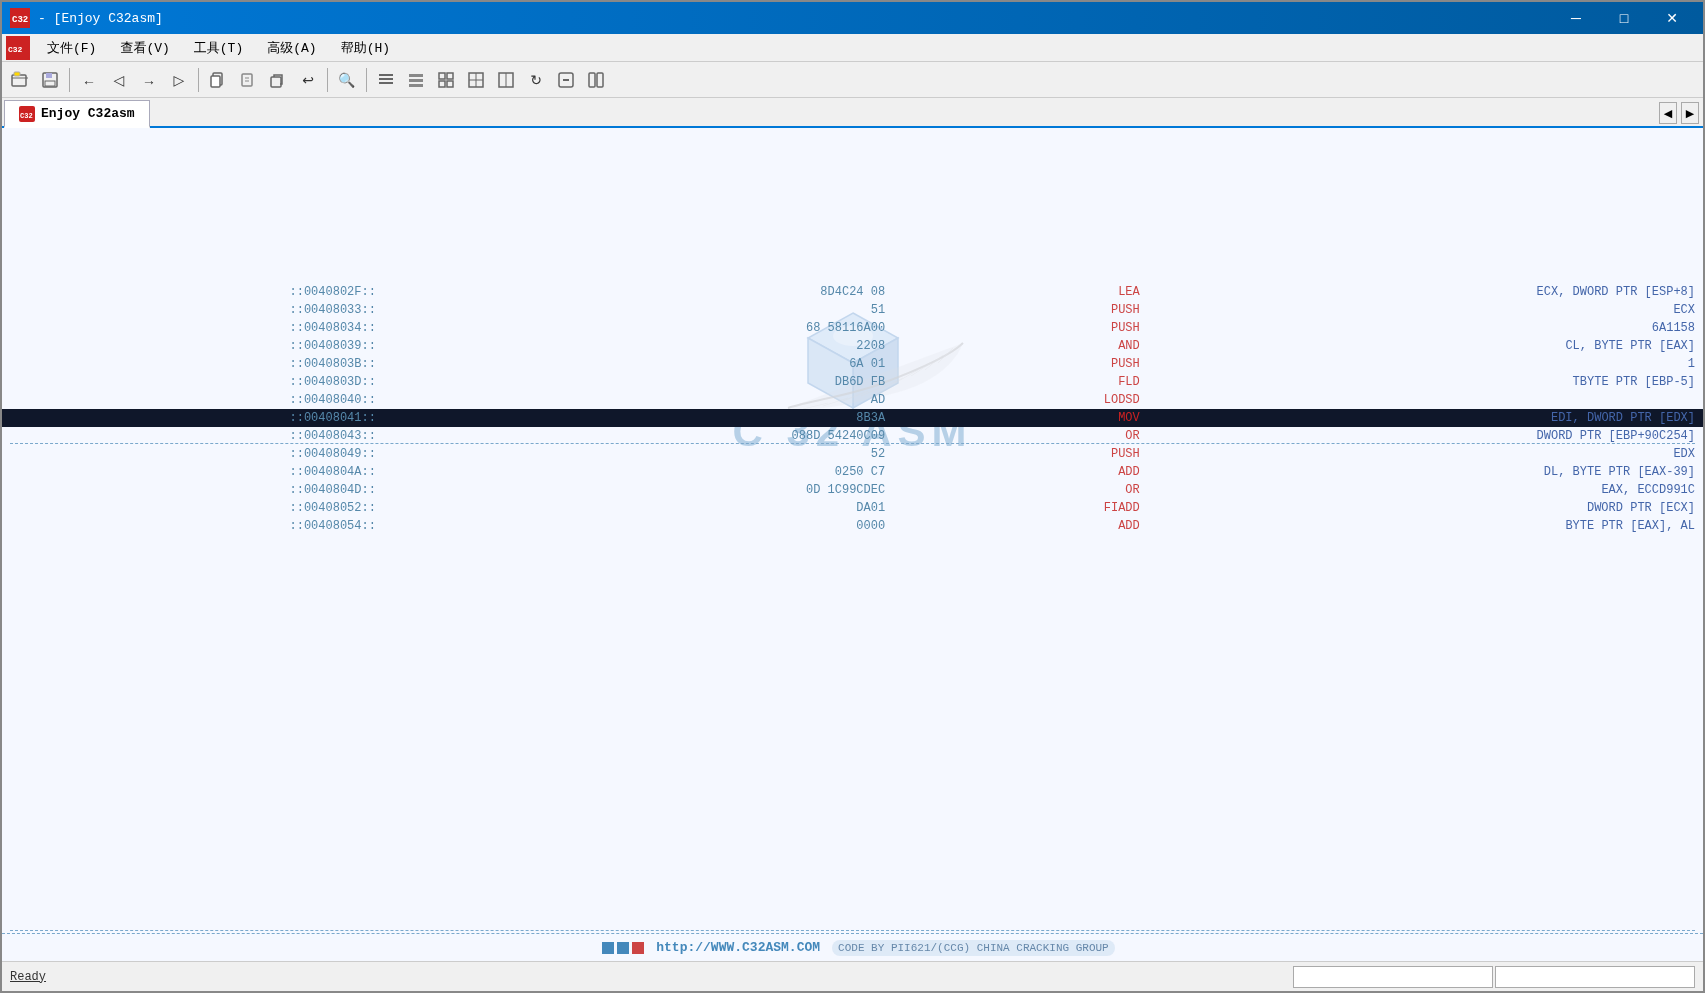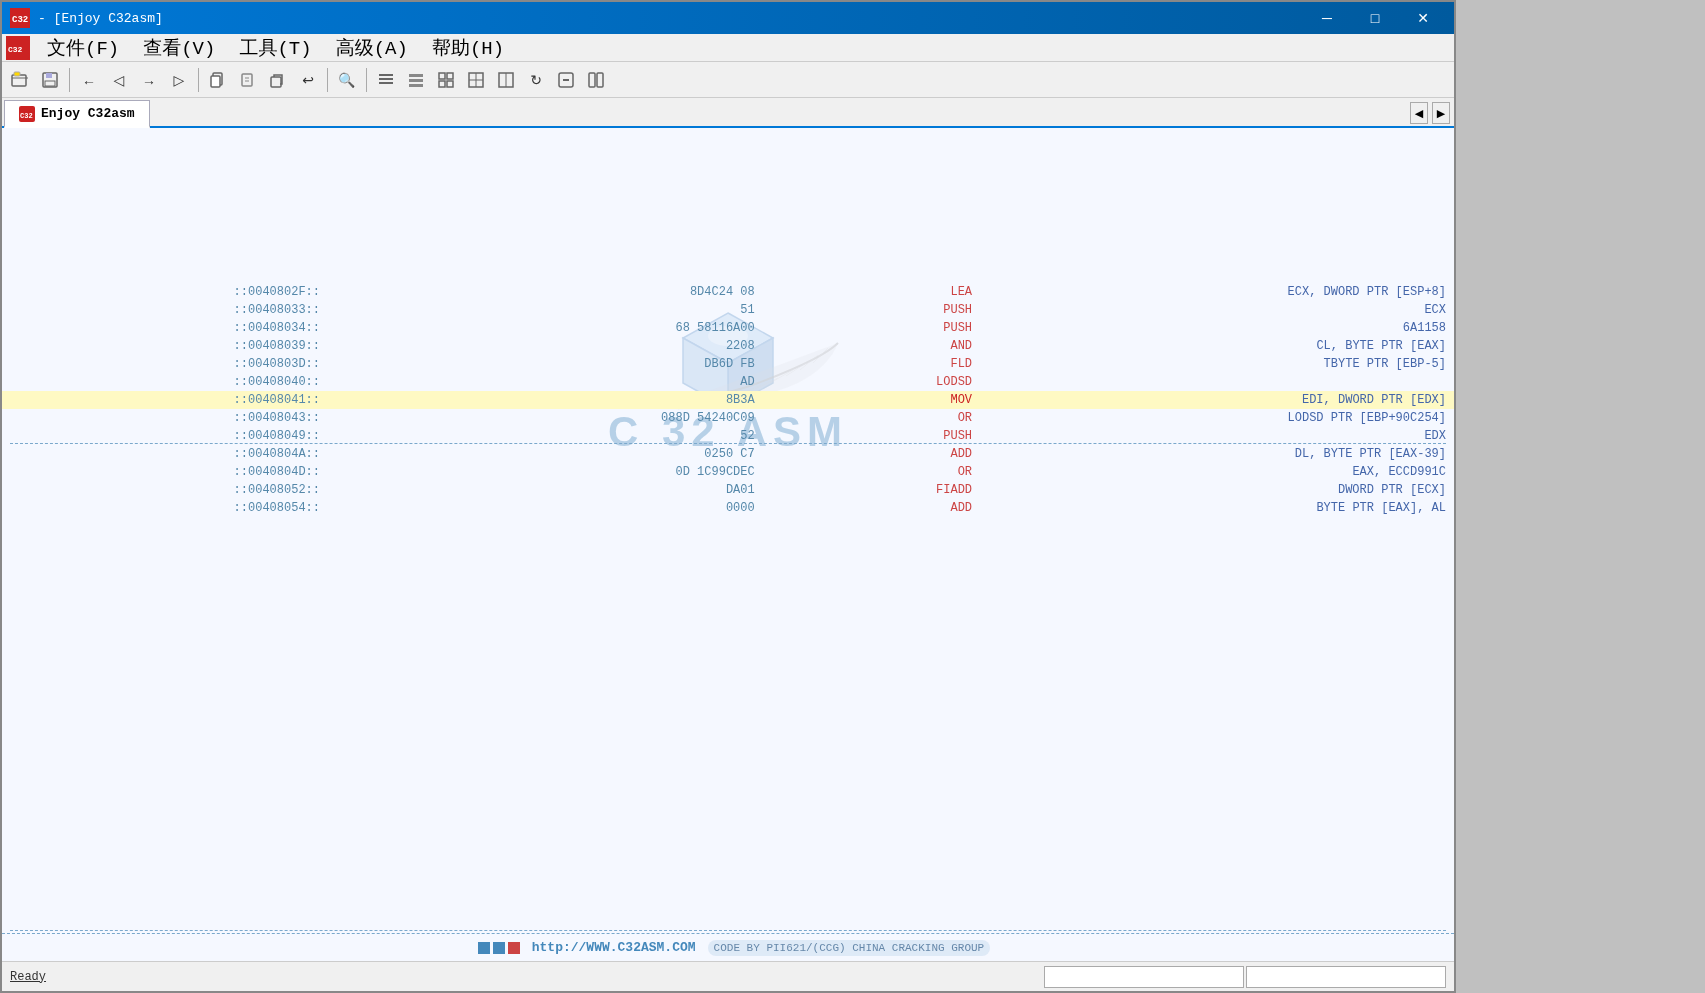--- a/index.html
+++ b/index.html
@@ -65,21 +65,21 @@
       background: #f0f0f0;
       height: 28px;
       display: flex;
       align-items: center;
       padding: 0 4px;
       border-bottom: 1px solid #ccc;
       gap: 2px;
     }
     .menu-item {
       padding: 4px 10px;
-      font-size: 19px;
+      font-size: 13px;
       cursor: pointer;
       border: 1px solid transparent;
     }
     .menu-logo {
       width: 24px;
       height: 24px;
       margin-right: 4px;
       background: #cc2222;
       display: flex;
       align-items: center;
@@ -192,21 +192,21 @@
       border-collapse: collapse;
       font-family: 'Courier New', monospace;
       font-size: 12px;
       color: #4466aa;
     }
     .disasm-table tr {
       height: 18px;
       text-align: right;
     }
     .disasm-table tr.highlighted {
-      background: #fef9c3;
+      background: #0f172a;
     }
     .disasm-table td {
       padding: 1px 8px;
       white-space: nowrap;
     }
     .disasm-table td.addr {
       color: #5588aa;
       min-width: 120px;
     }
     .disasm-table td.bytes {
@@ -277,21 +277,21 @@
     }
     .status-right-box {
       width: 200px;
       height: 22px;
       border: 1px solid #aaa;
       background: white;
     }
 
     
     #window {
-      width: 1456px;
+      width: 1705px;
       height: 993px;
       display: flex;
       flex-direction: column;
       border: 2px solid #888;
       position: relative;
       overflow: hidden;
     }
   </style>
 </head>
 <body>
@@ -500,20 +500,26 @@
       <td class="mnemonic">PUSH</td>
       <td class="operands">6A1158</td>
     </tr>
             <tr>
       <td class="addr">::00408039::</td>
       <td class="bytes">2208</td>
       <td class="mnemonic">AND</td>
       <td class="operands">CL, BYTE PTR [EAX]</td>
     </tr>
             <tr>
+      <td class="addr">::0040803B::</td>
+      <td class="bytes">6A 01</td>
+      <td class="mnemonic">PUSH</td>
+      <td class="operands">1</td>
+    </tr>
+            <tr>
       <td class="addr">::0040803D::</td>
       <td class="bytes">DB6D FB</td>
       <td class="mnemonic">FLD</td>
       <td class="operands">TBYTE PTR [EBP-5]</td>
     </tr>
             <tr>
       <td class="addr">::00408040::</td>
       <td class="bytes">AD</td>
       <td class="mnemonic">LODSD</td>
       <td class="operands"></td>
@@ -521,21 +527,21 @@
             <tr class="highlighted">
       <td class="addr">::00408041::</td>
       <td class="bytes">8B3A</td>
       <td class="mnemonic">MOV</td>
       <td class="operands">EDI, DWORD PTR [EDX]</td>
     </tr>
             <tr>
       <td class="addr">::00408043::</td>
       <td class="bytes">088D 54240C09</td>
       <td class="mnemonic">OR</td>
-      <td class="operands">LODSD PTR [EBP+90C254]</td>
+      <td class="operands">DWORD PTR [EBP+90C254]</td>
     </tr>
             <tr>
       <td class="addr">::00408049::</td>
       <td class="bytes">52</td>
       <td class="mnemonic">PUSH</td>
       <td class="operands">EDX</td>
     </tr>
             <tr>
       <td class="addr">::0040804A::</td>
       <td class="bytes">0250 C7</td>

